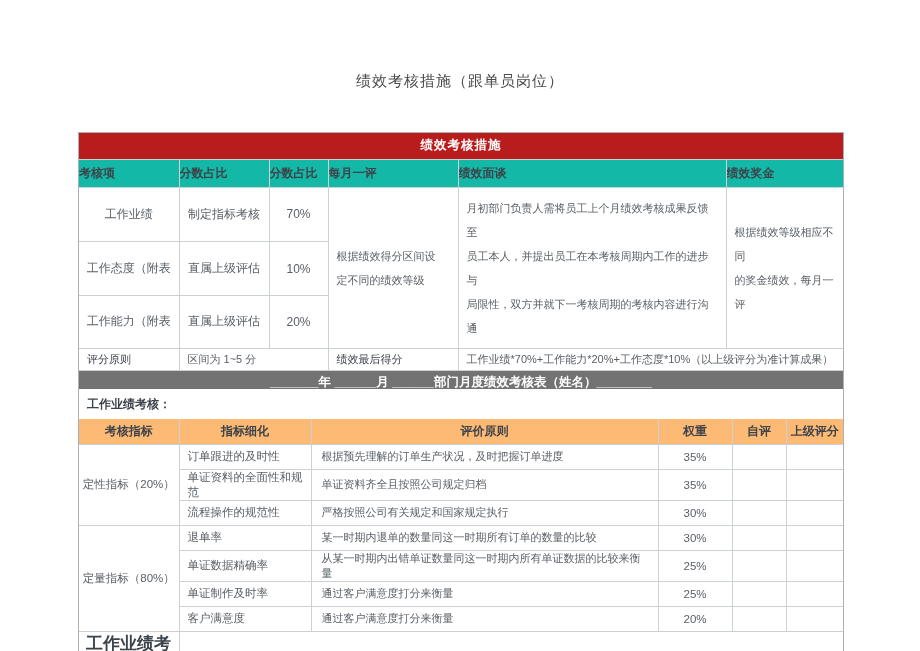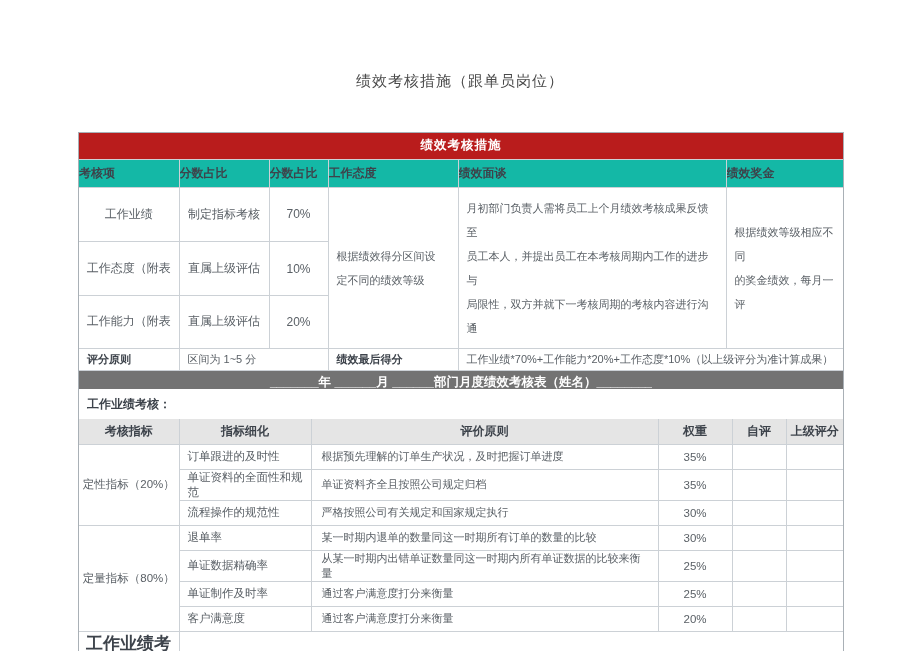--- a/index.html
+++ b/index.html
@@ -34,37 +34,37 @@
   .t1 tr.r { height:25px; }
   .t1 tr.r3 { height:24px; }
   .t1 td { font-size:12px; color:#5a6066; }
   .t1 td.c { text-align:center; }
   .t1 td.wrap {
     text-align:left; vertical-align:middle; padding:8px 8px;
     white-space:pre-line; font-size:11px; line-height:24px;margin-top:8px;
   }
   .t1 tr.principle { height:22px; }
   .t1 tr.principle td { padding:0 8px; text-align:left; font-size:11px; }
-  .t1 td.b { font-weight:bold; color:#3d434b; font-size:11.5px; }
+  .t1 td.b { font-weight:normal; color:#3d434b; font-size:11.5px; }
 
   
   .band2 {
     background:#737373; color:#ffffff; height:19px; line-height:23px;
     text-align:center; font-size:12.5px; font-weight:bold;
     border-top:1px solid #ccd1d6;
   }
   .section-label {
     height:30px; line-height:31px; padding-left:8px;
     font-size:12px; font-weight:bold; color:#3d434b;
   }
 
   
   .t2 .head th {
     height:25px; font-size:12px; font-weight:bold; color:#3d434b;
-    text-align:center; background:#e5e5e5;
+    text-align:center; background:#fdba74;
   }
   .t2 tr.r { height:25px; }
   .t2 td { font-size:11.5px; color:#5a6066; }
   .t2 td.group { text-align:center; vertical-align:middle; }
   .t2 td.detail { text-align:left; padding:0 8px; }
   .t2 td.principle { text-align:left; padding:0 10px; font-size:11px; }
   .t2 td.weight { text-align:center; }
   .t2 tr.score-row { height:22px; }
   .t2 tr.final-row { height:23px; }
   .t2 td.b { font-weight:bold; color:#3d434b; }
@@ -88,21 +88,21 @@
         <col style="width:117px">
     </colgroup>
     <tbody>
         <tr class="band">
       <th colspan="6">绩效考核措施</th>
     </tr>
     <tr class="head">
       <th>考核项</th>
       <th>分数占比</th>
       <th>分数占比</th>
-      <th>工作态度</th>
+      <th>每月一评</th>
       <th>绩效面谈</th>
       <th>绩效奖金</th>
     </tr>
     <tr class="r">
       <td class="c">工作业绩</td>
       <td class="c">制定指标考核</td>
       <td class="c">70%</td>
       <td class="wrap" rowspan="3">根据绩效得分区间设
 定不同的绩效等级</td>
       <td class="wrap" rowspan="3">月初部门负责人需将员工上个月绩效考核成果反馈至

